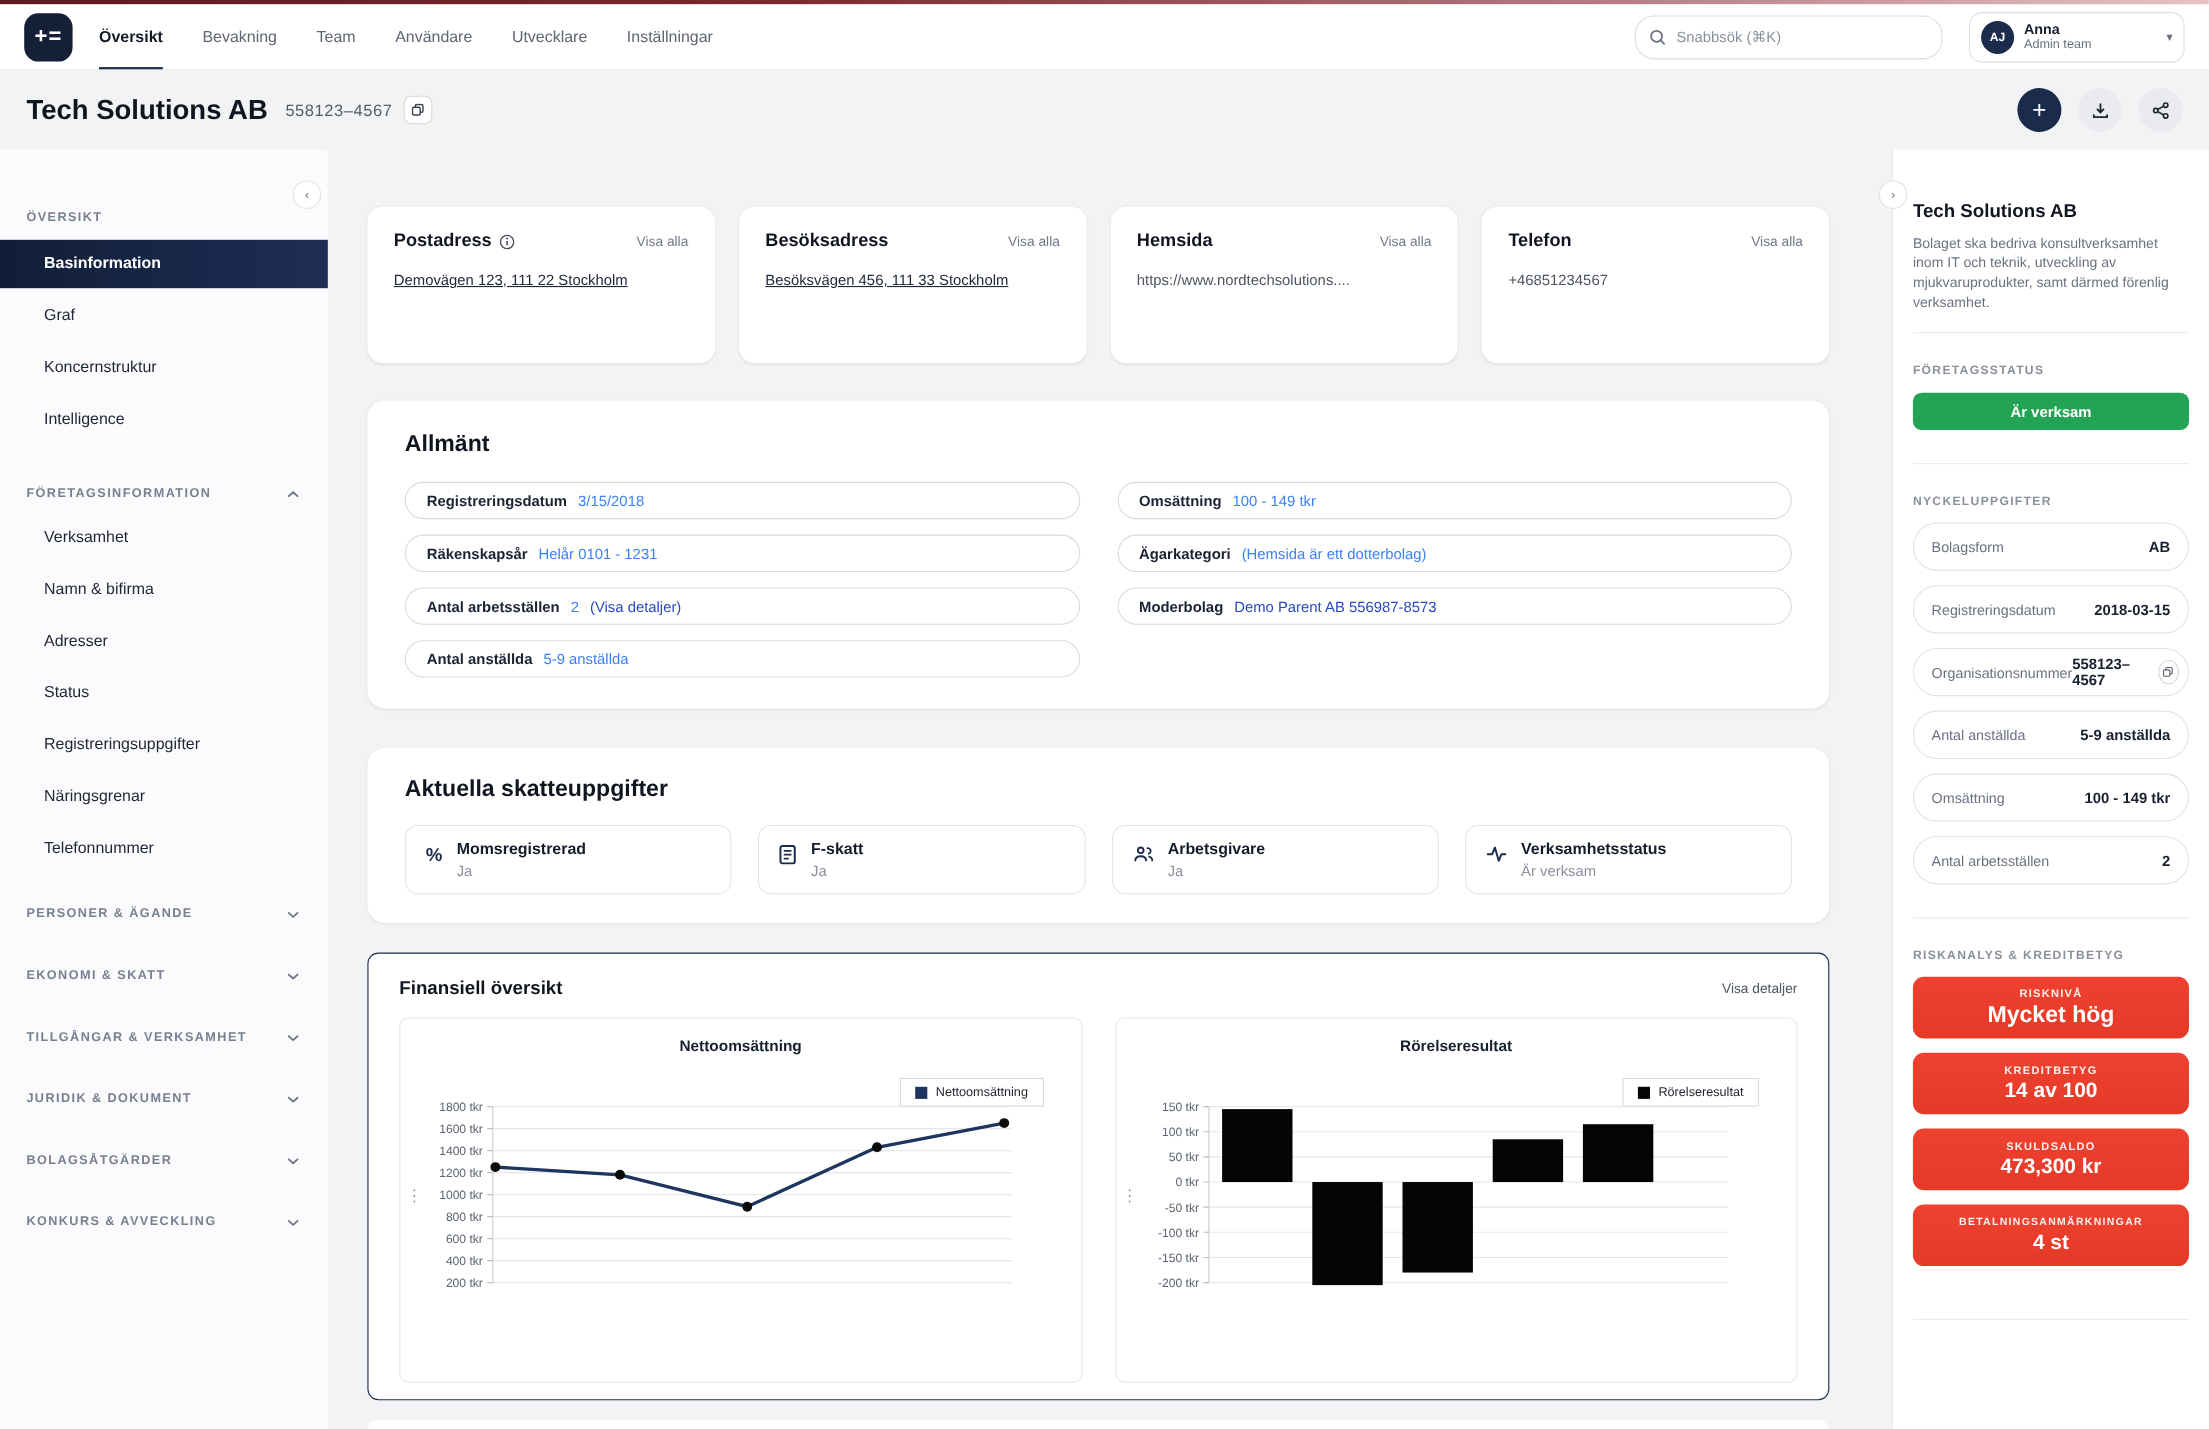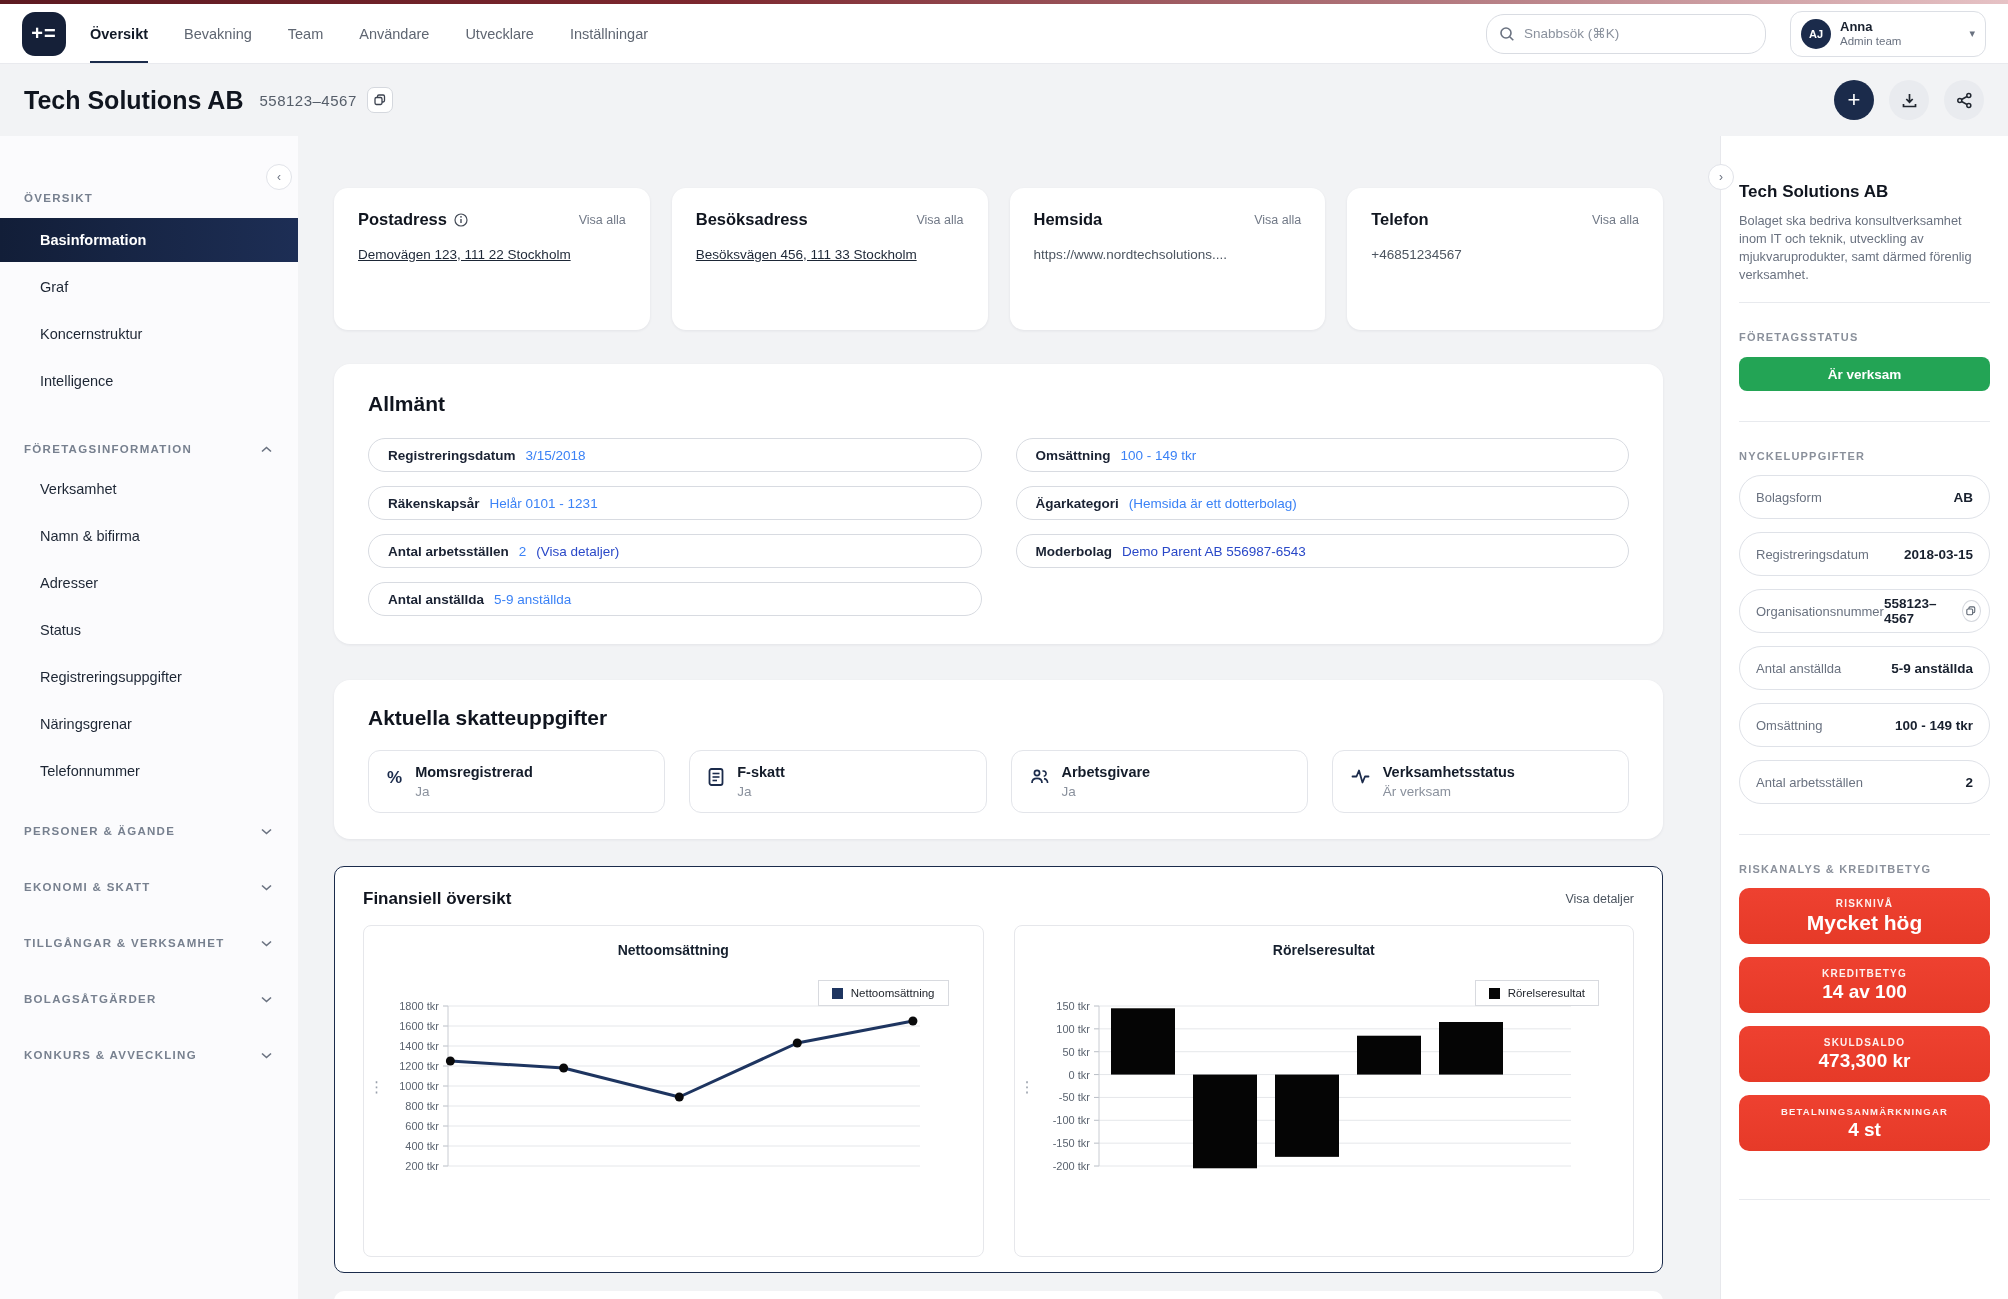--- a/index.html
+++ b/index.html
@@ -227,20 +227,26 @@
             <path d="M1 1.5 5.5 5.5 10 1.5" fill="none" stroke="#6a7280" stroke-width="1.6"></path>
           </svg>
       </div>
       <div class="sectionlabel sb-collapsed">
         <span>TILLGÅNGAR &amp; VERKSAMHET</span>
         <svg class="icon" width="11" height="7" viewBox="0 0 11 7">
             <path d="M1 1.5 5.5 5.5 10 1.5" fill="none" stroke="#6a7280" stroke-width="1.6"></path>
           </svg>
       </div>
       <div class="sectionlabel sb-collapsed">
+        <span>JURIDIK &amp; DOKUMENT</span>
+        <svg class="icon" width="11" height="7" viewBox="0 0 11 7">
+            <path d="M1 1.5 5.5 5.5 10 1.5" fill="none" stroke="#6a7280" stroke-width="1.6"></path>
+          </svg>
+      </div>
+      <div class="sectionlabel sb-collapsed">
         <span>BOLAGSÅTGÄRDER</span>
         <svg class="icon" width="11" height="7" viewBox="0 0 11 7">
             <path d="M1 1.5 5.5 5.5 10 1.5" fill="none" stroke="#6a7280" stroke-width="1.6"></path>
           </svg>
       </div>
       <div class="sectionlabel sb-collapsed">
         <span>KONKURS &amp; AVVECKLING</span>
         <svg class="icon" width="11" height="7" viewBox="0 0 11 7">
             <path d="M1 1.5 5.5 5.5 10 1.5" fill="none" stroke="#6a7280" stroke-width="1.6"></path>
           </svg>
@@ -307,21 +313,21 @@
           <span class="pl">Ägarkategori</span>
           <span class="pv">(Hemsida är ett dotterbolag)</span>
         </div>
         <div class="pill">
           <span class="pl">Antal arbetsställen</span>
           <span class="pv">2</span>
           <span class="plink">(Visa detaljer)</span>
         </div>
         <div class="pill">
           <span class="pl">Moderbolag</span>
-          <span class="plink">Demo Parent AB 556987-6543</span>
+          <span class="plink">Demo Parent AB 556987-8573</span>
         </div>
         <div class="pill">
           <span class="pl">Antal anställda</span>
           <span class="pv">5-9 anställda</span>
         </div>
         <div class="pill empty"></div>
       </div>
     </div>
 
     <div class="bigcard" style="margin-top:36px; padding:26px 34px;">

